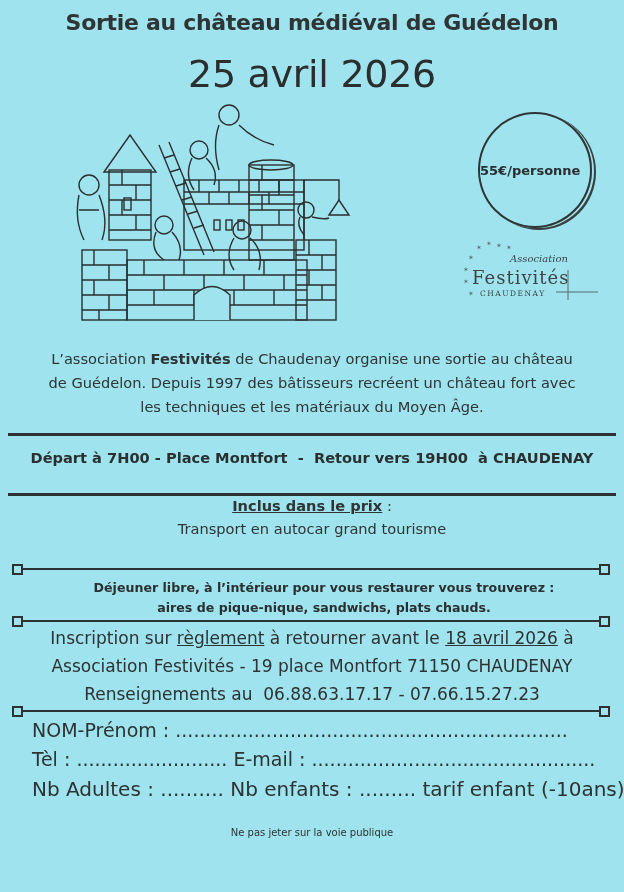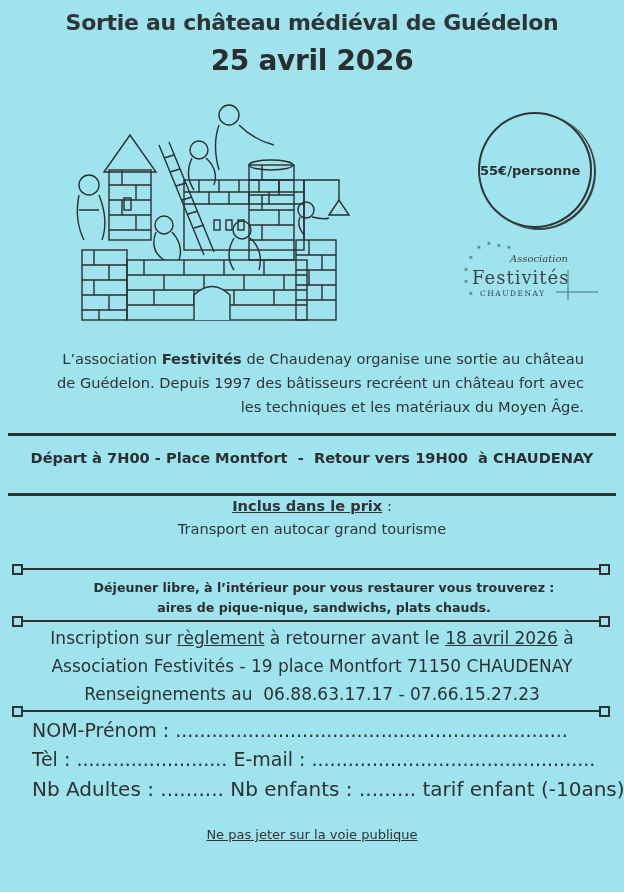--- a/index.html
+++ b/index.html
@@ -6,50 +6,50 @@
     body {
       width: 624px; height: 892px; overflow: hidden;
       background: #9fe3ee;
       font-family: "DejaVu Sans", "Liberation Sans", sans-serif;
       color: #2b2f30;
       position: relative;
     }
     .abs { position: absolute; }
     .center { left: 0; right: 0; text-align: center; }
     .title { top: 10px; font-size: 22px; font-weight: bold; letter-spacing: -0.3px; color: #2f3434; }
-    .date { top: 44px; font-size: 28px; font-weight: bold; letter-spacing: -0.3px; color: #2a2e2e; }
+    .date { top: 52px; font-size: 38px; font-weight: normal; letter-spacing: -0.3px; color: #2a2e2e; }
     .price-circle {
       left: 478px; top: 112px; width: 110px; height: 112px;
       border: 2px solid #2f3434; border-radius: 50%;
       box-shadow: 3px 1px 0 -1px #9fe3ee, 4px 2px 0 0 #3a3f40;
       display: flex; align-items: center; justify-content: flex-start;
     }
     .price-text { font-size: 13px; font-weight: bold; color: #2a2e2e; white-space: nowrap; }
     .logo { left: 460px; top: 240px; width: 140px; height: 62px; }
     .castle { left: 64px; top: 100px; width: 300px; height: 225px; }
-    .intro { top: 347px; left: 40px; right: 40px; text-align: right; font-size: 14.6px; line-height: 24px; color: #2f3434; }
+    .intro { top: 347px; left: 40px; right: 40px; text-align: center; font-size: 14.6px; line-height: 24px; color: #2f3434; }
     .intro b { font-weight: bold; }
     .hr-plain { left: 8px; right: 8px; height: 3px; background: #2d3333; }
     .depart { top: 449px; font-size: 14.6px; font-weight: bold; color: #2a2f30; white-space: pre; }
     .included { top: 494px; font-size: 14.6px; line-height: 23px; color: #2f3434; text-align: center; }
     .included .head { font-weight: bold; text-decoration: underline; }
     .hr-handles { left: 14px; right: 18px; height: 2px; background: #2d3333; }
     .hr-handles::before, .hr-handles::after {
       content: ""; position: absolute; top: -4px; width: 7px; height: 7px;
       border: 2px solid #2d3333; background: #9fe3ee;
     }
     .hr-handles::before { left: -2px; }
     .hr-handles::after { right: -4px; }
     .lunch { top: 578px; font-size: 12.6px; font-weight: bold; line-height: 20px; color: #2a2f30; padding-left: 24px; }
     .inscr { top: 624px; left: 0; right: 0; text-align: center; font-size: 17px; line-height: 28px; color: #2d3232; }
     .inscr .bold-u { font-weight: normal; text-decoration: underline; }
     .inscr .u { text-decoration: underline; }
     .form { left: 32px; top: 716px; font-size: 19px; line-height: 29px; color: #2d3232; white-space: nowrap; }
     .form .small { font-size: 20px; line-height: 30px; }
-    .footer { top: 827px; font-size: 13px; color: #2f3434; text-decoration: underline; }
+    .footer { top: 827px; font-size: 10px; color: #2f3434; }
   </style>
 </head>
 <body>
 
 <div class="abs center title">Sortie au château médiéval de Guédelon</div>
 <div class="abs center date">25 avril 2026</div>
 
 <svg class="abs castle" viewBox="0 0 300 225" fill="none" stroke="#2b2f30" stroke-width="1.4">
 
   <rect x="18" y="150" width="45" height="70"></rect>

